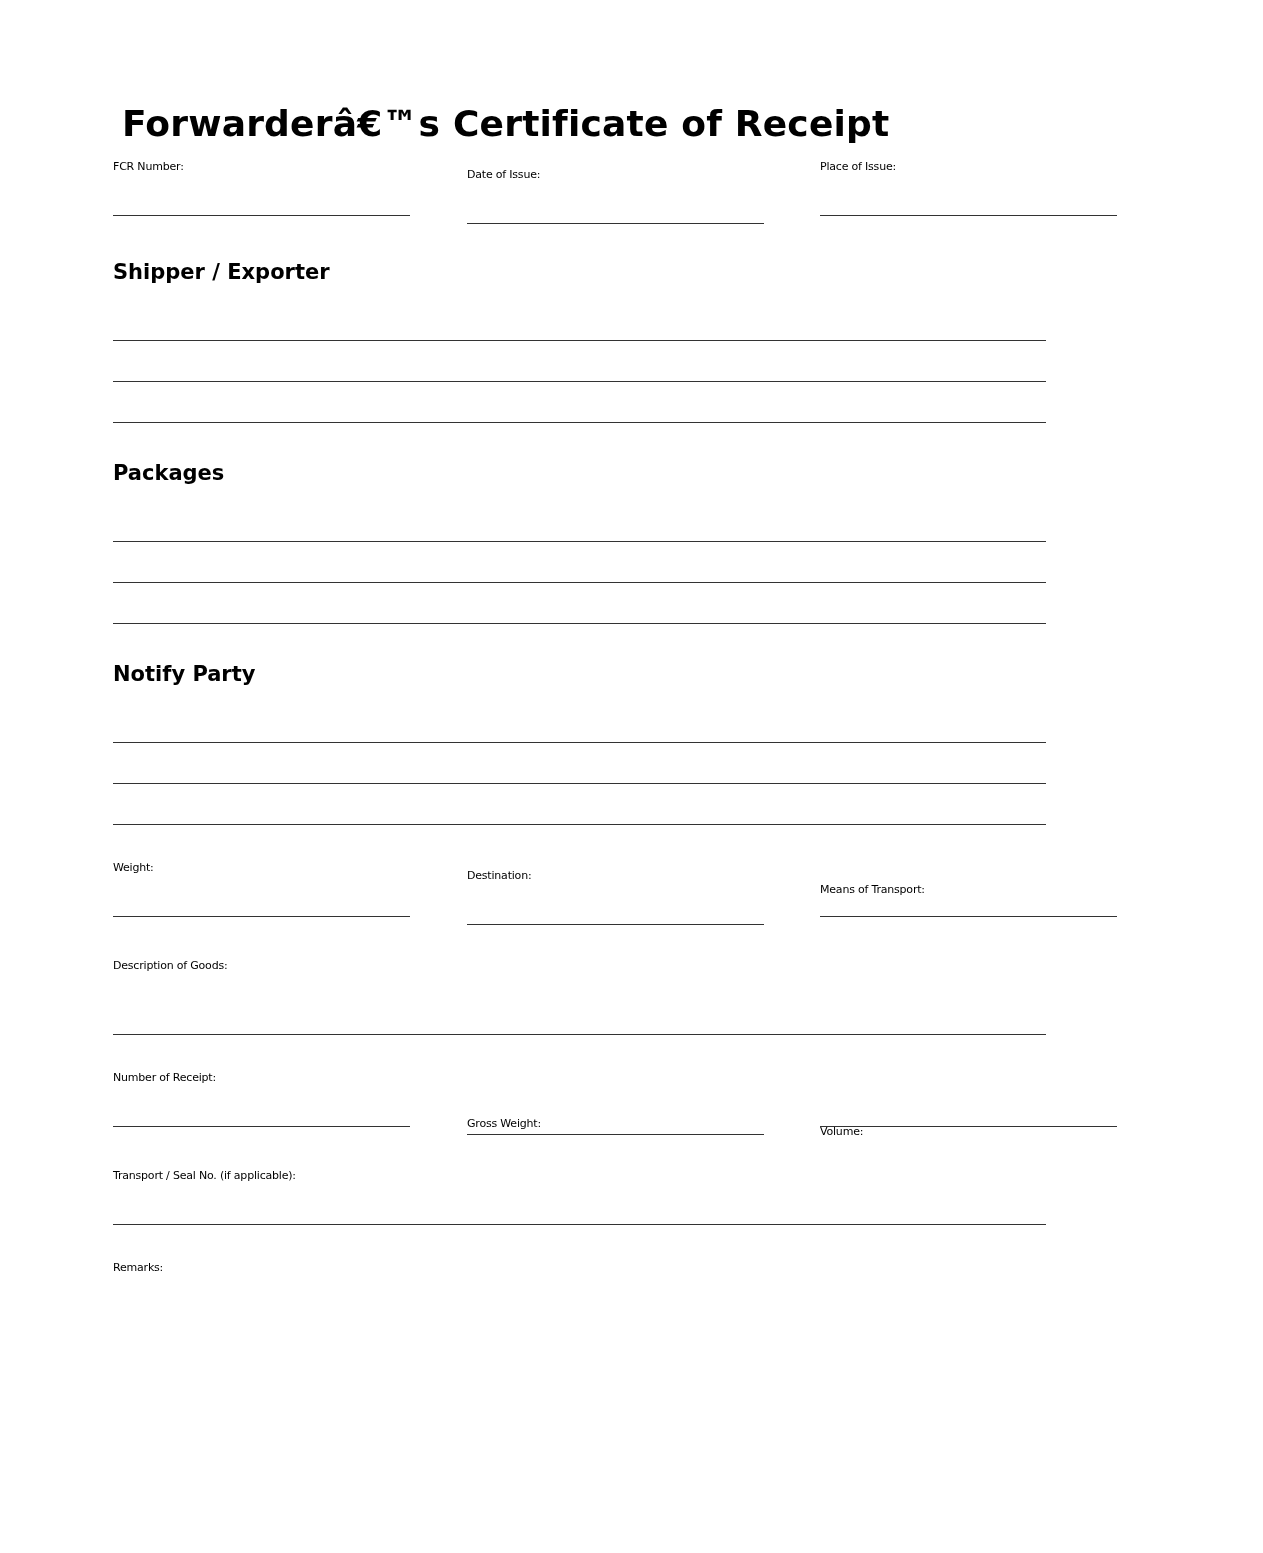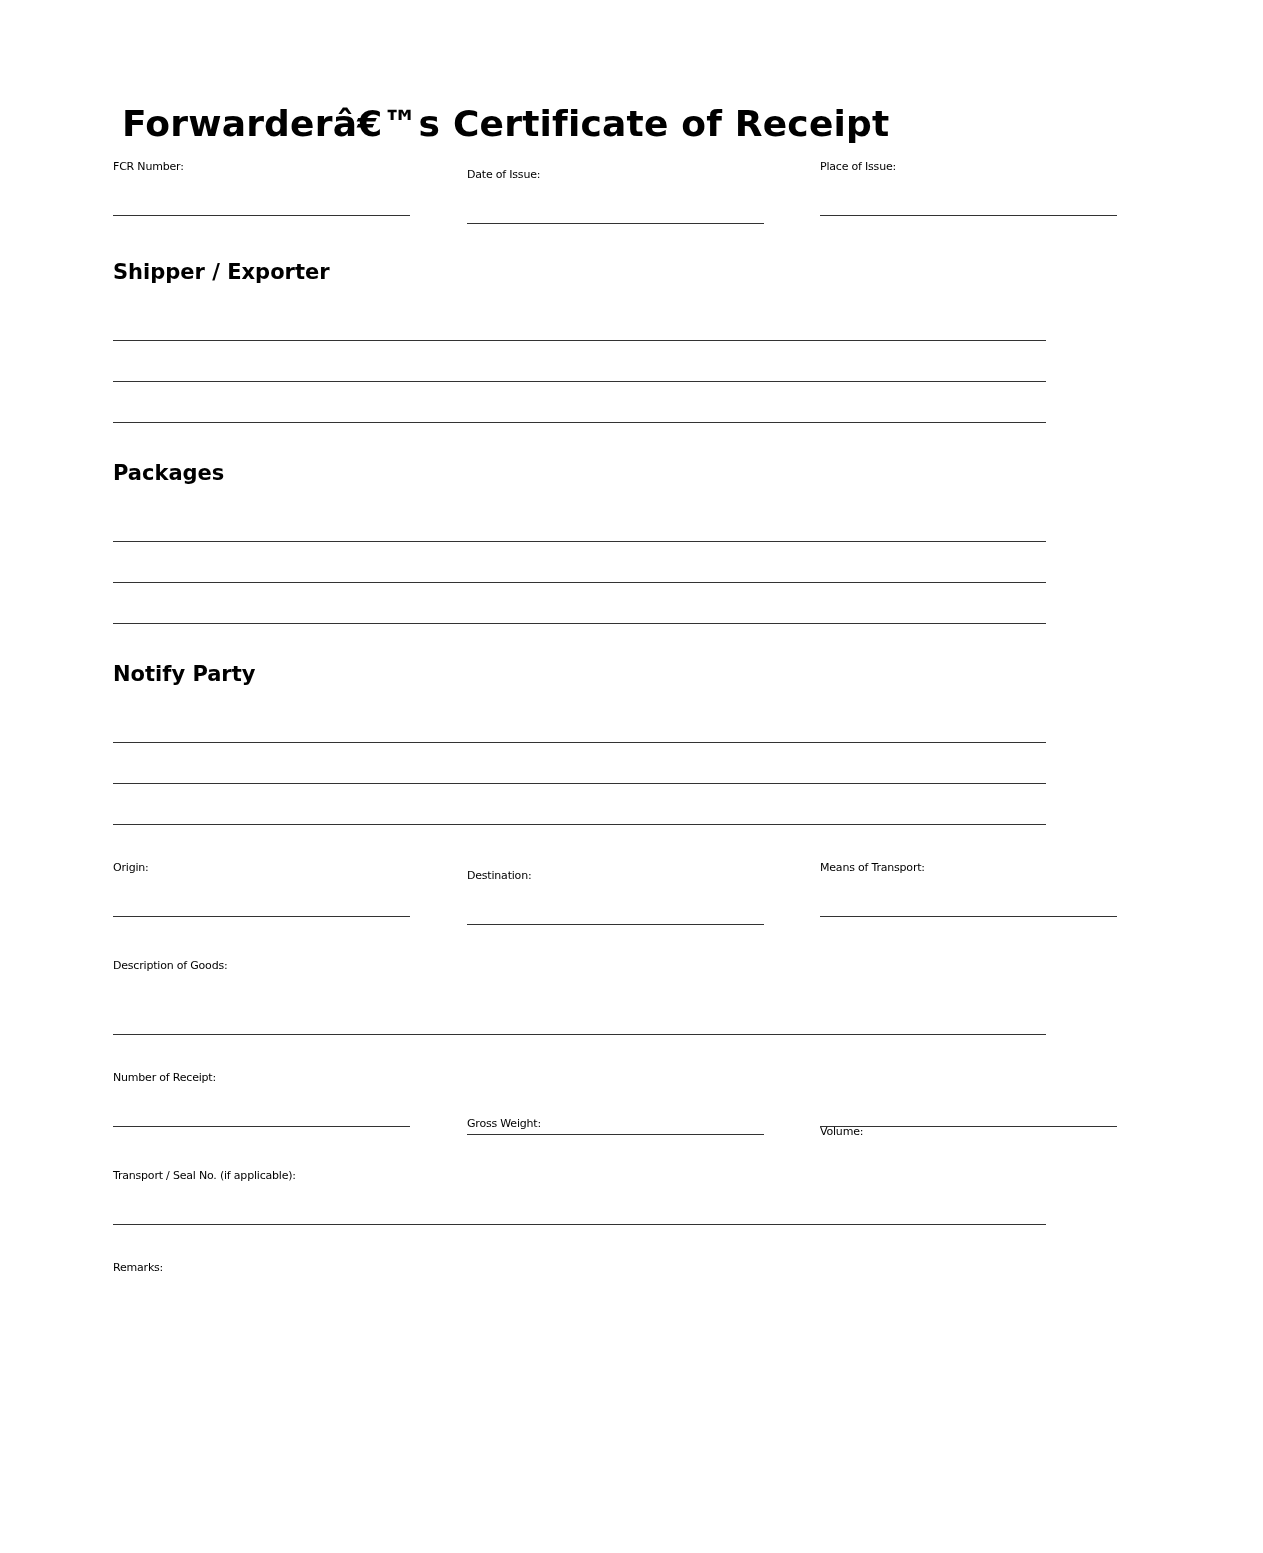--- a/index.html
+++ b/index.html
@@ -83,27 +83,27 @@
   <h2 class="heading" style="top:459px">Packages</h2>
   <div class="line full" style="top:541px"></div>
   <div class="line full" style="top:582px"></div>
   <div class="line full" style="top:623px"></div>
 
   <h2 class="heading" style="top:660px">Notify Party</h2>
   <div class="line full" style="top:742px"></div>
   <div class="line full" style="top:783px"></div>
   <div class="line full" style="top:824px"></div>
 
-  <div class="label col1" style="top:859px">Origin:</div>
+  <div class="label col1" style="top:859px">Weight:</div>
   <div class="line col1 short" style="top:916px"></div>
 
   <div class="label col2" style="top:859px">Destination:</div>
   <div class="line col2 short" style="top:916px"></div>
 
-  <div class="label col3" style="top:859px">Means of Transport:</div>
+  <div class="label col3" style="top:881px">Means of Transport:</div>
   <div class="line col3 short" style="top:916px"></div>
 
   <div class="label col1" style="top:957px">Description of Goods:</div>
   <div class="line full" style="top:1034px"></div>
 
   <div class="label col1" style="top:1069px">Number of Receipt:</div>
   <div class="line col1 short" style="top:1126px"></div>
 
   <div class="label col2" style="top:1107px">Gross Weight:</div>
   <div class="line col2 short" style="top:1126px"></div>

